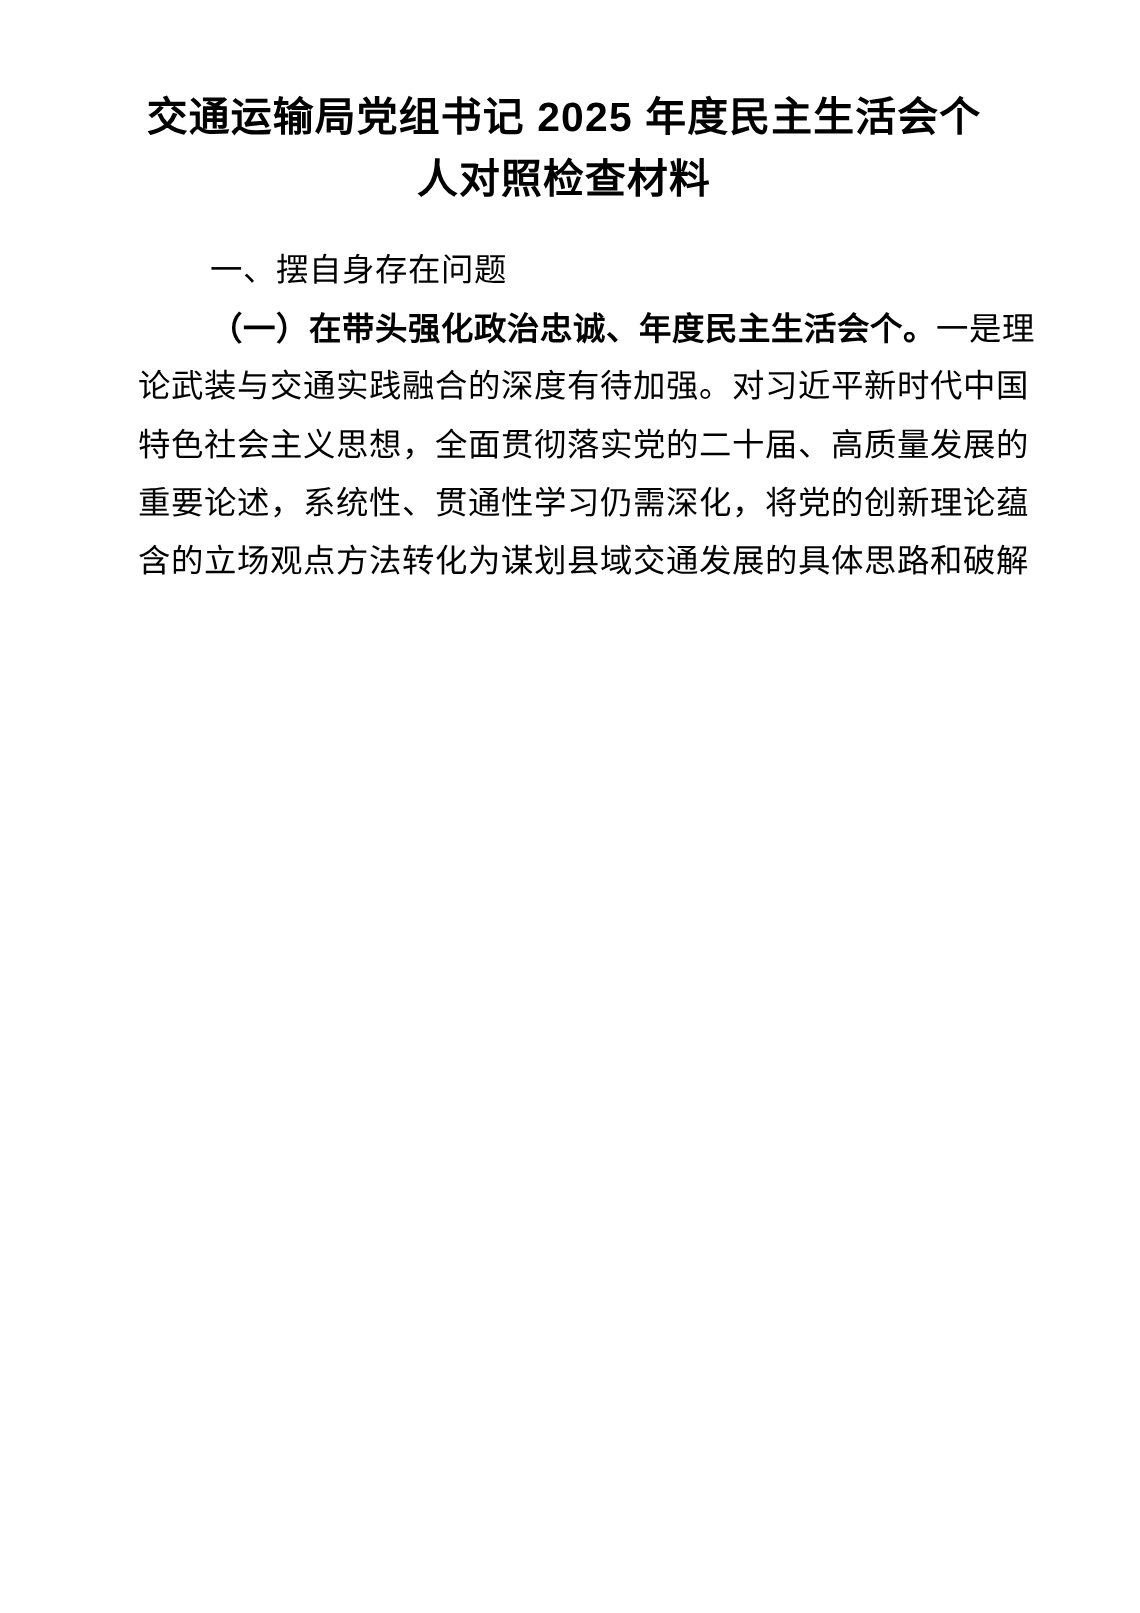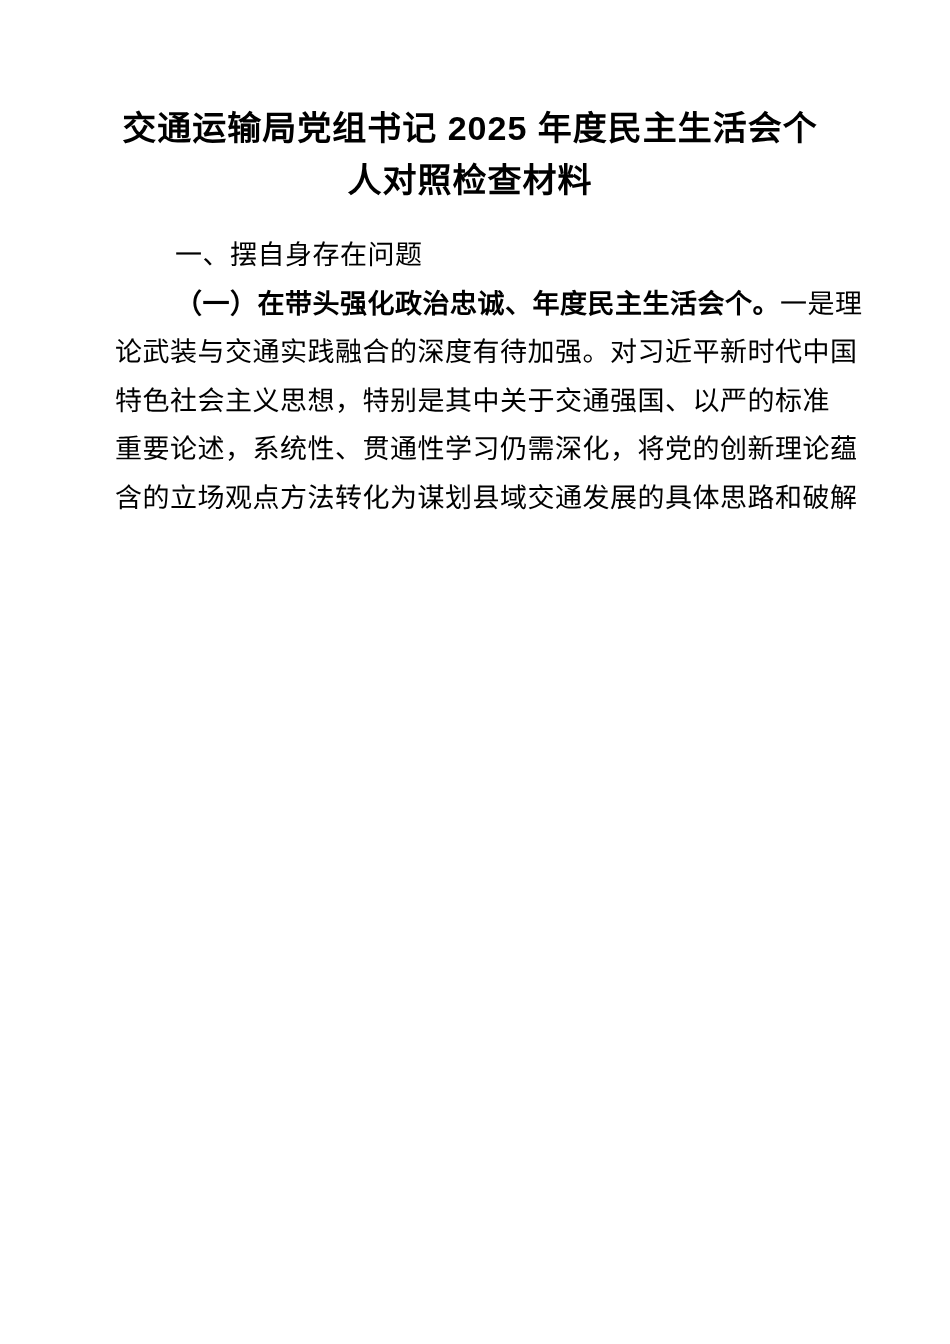--- a/index.html
+++ b/index.html
@@ -11,21 +11,21 @@
   .page {
     position: relative;
     width: 950px;
     height: 1344px;
     margin: 0 auto;
     background: #ffffff;
     color: #000000;
     font-family: "Liberation Sans", sans-serif;
     overflow: hidden;
     box-sizing: border-box;
-    padding: 102px 40px 0 115px; 
+    padding: 72px 40px 0 115px; 
   }
   .title {
     margin: 0 0 0 -25px;           
     width: 760px;
     font-size: 34px;
     font-weight: bold;
     line-height: 52px;
     text-align: center;
     white-space: pre-line;         
     letter-spacing: 1px;
@@ -58,18 +58,18 @@
 人对照检查材料</h1>
 
   <div class="body-text">
 
 
     <p class="para heading">一、摆自身存在问题</p>
 
 
     <p class="para"><span class="lead">（一）在带头强化政治忠诚、年度民主生活会个。</span><span>一是理
 论武装与交通实践融合的深度有待加强。对习近平新时代中国
-特色社会主义思想，特别是其中关于交通强国、以严的标准
+特色社会主义思想，全面贯彻落实党的二十届、高质量发展的
 重要论述，系统性、贯通性学习仍需深化，将党的创新理论蕴
 含的立场观点方法转化为谋划县域交通发展的具体思路和破解</span></p>
 
   </div>
 </div>
 
 </body></html>

